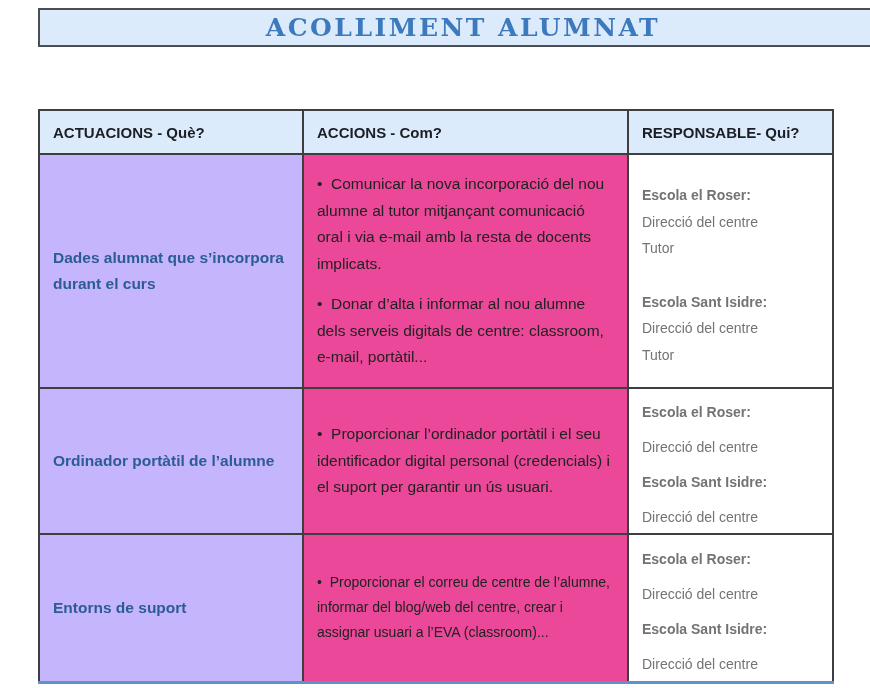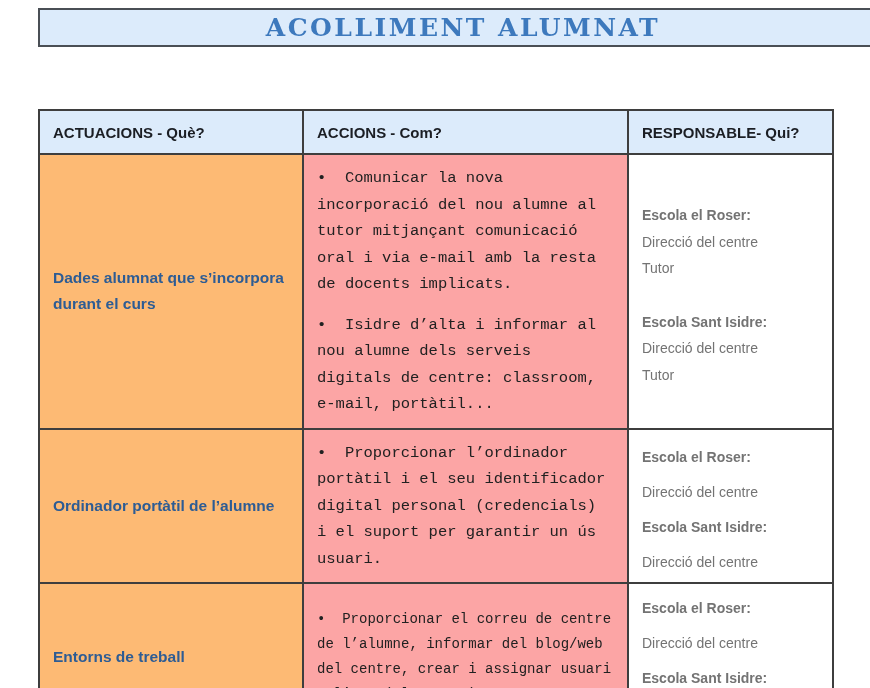--- a/index.html
+++ b/index.html
@@ -64,33 +64,32 @@
     color: #1b1e24;
     height: 44px;
     padding-top: 0;
     padding-bottom: 0;
   }
   tr.row-0 { height: 234px; }
   tr.row-1 { height: 146px; }
   tr.row-2 { height: 148px; }
   
   td.act-cell {
-    background: #fdba74;
+    background: #c4b5fd;
     color: #2d5c94;
     font-weight: bold;
     font-size: 15.5px;
     line-height: 26px;
   }
   
   td.acc-cell {
-    background: #fca5a5;
+    background: #ec4899;
     color: #212121;
     font-size: 15.5px;
     line-height: 26.5px;
-    font-family: Liberation Mono, monospace;
   }
   td.acc-cell.small {
     font-size: 14px;
     line-height: 25px;
     margin-top: 24px;
   }
   .bullet { margin: 0 0 14px 0; }
   .bullet:last-child { margin-bottom: 0; }
   .bullet::before { content: "\2022\00a0\00a0"; }
   
@@ -134,21 +133,21 @@
         <th>ACCIONS - Com?</th>
         <th>RESPONSABLE- Qui?</th>
       </tr>
     </thead>
     <tbody>
 
       <tr class="row-0">
         <td class="act-cell">Dades alumnat que s’incorpora durant el curs</td>
         <td class="acc-cell">
           <div class="bullet">Comunicar la nova incorporació del nou alumne al tutor mitjançant comunicació oral i via e-mail amb la resta de docents implicats.</div>
-          <div class="bullet">Isidre d’alta i informar al nou alumne dels serveis digitals de centre: classroom, e-mail, portàtil...</div>
+          <div class="bullet">Donar d’alta i informar al nou alumne dels serveis digitals de centre: classroom, e-mail, portàtil...</div>
         </td>
         <td class="resp-cell tight">
           <div class="resp-group">
             <div class="school">Escola el Roser:</div>
             <div class="person">Direcció del centre</div>
             <div class="person">Tutor</div>
           </div>
           <div class="resp-group">
             <div class="school">Escola Sant Isidre:</div>
             <div class="person">Direcció del centre</div>
@@ -168,21 +167,21 @@
             <div class="person">Direcció del centre</div>
           </div>
           <div class="resp-group">
             <div class="school">Escola Sant Isidre:</div>
             <div class="person">Direcció del centre</div>
           </div>
         </td>
       </tr>
 
       <tr class="row-2">
-        <td class="act-cell">Entorns de treball</td>
+        <td class="act-cell">Entorns de suport</td>
         <td class="acc-cell small">
           <div class="bullet">Proporcionar el correu de centre de l’alumne, informar del blog/web del centre, crear i assignar usuari a l’EVA (classroom)...</div>
         </td>
         <td class="resp-cell wide">
           <div class="resp-group">
             <div class="school">Escola el Roser:</div>
             <div class="person">Direcció del centre</div>
           </div>
           <div class="resp-group">
             <div class="school">Escola Sant Isidre:</div>

